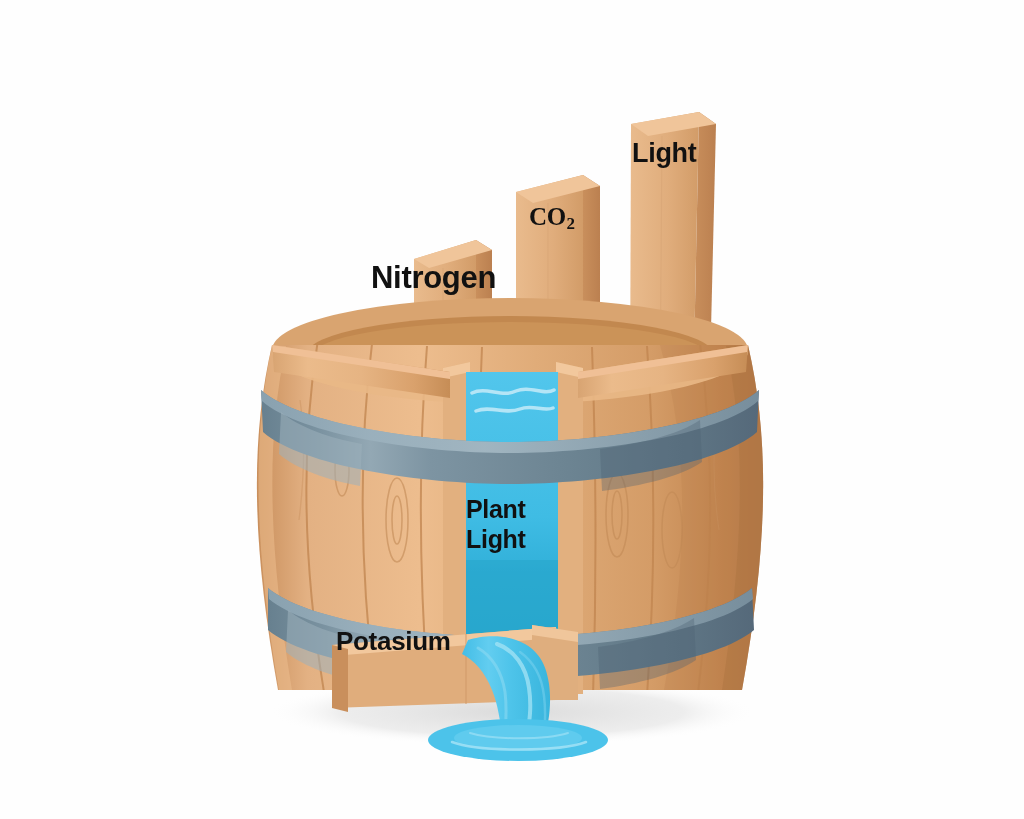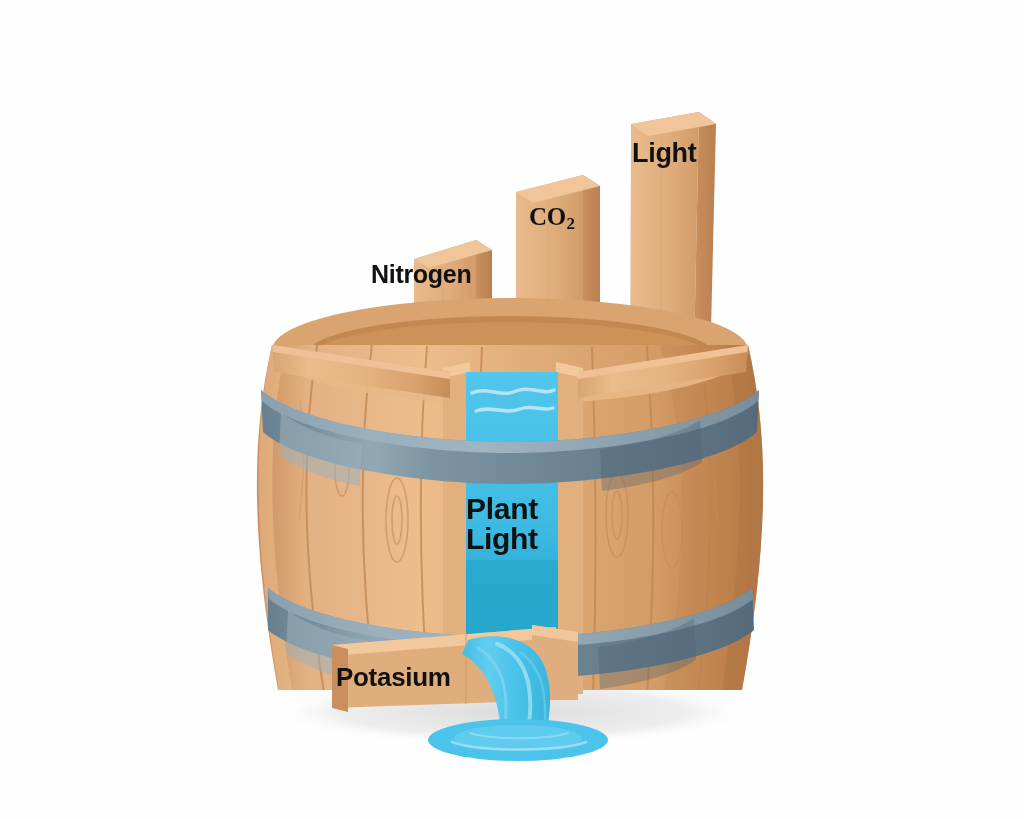--- a/index.html
+++ b/index.html
@@ -51,33 +51,33 @@
   #label-co2 sub {
     font-size: 17px;
     vertical-align: baseline;
     position: relative;
     top: 4px;
     left: 0.5px;
   }
   #label-nitrogen {
     left: 371px;
     top: 260px;
-    font-size: 25px;
+    font-size: 31px;
   }
   #label-potasium {
     left: 336px;
-    top: 662px;
+    top: 626px;
     font-size: 26px;
   }
   #label-plantgrowth {
     left: 466px;
     top: 494px;
-    font-size: 30px;
+    font-size: 25px;
     line-height: 30px;
-    text-align: left;
+    text-align: right;
   }
   #label-plantgrowth .ln {
     display: block;
   }
 </style>
 </head>
 <body>
 
 <div id="stage">
 

